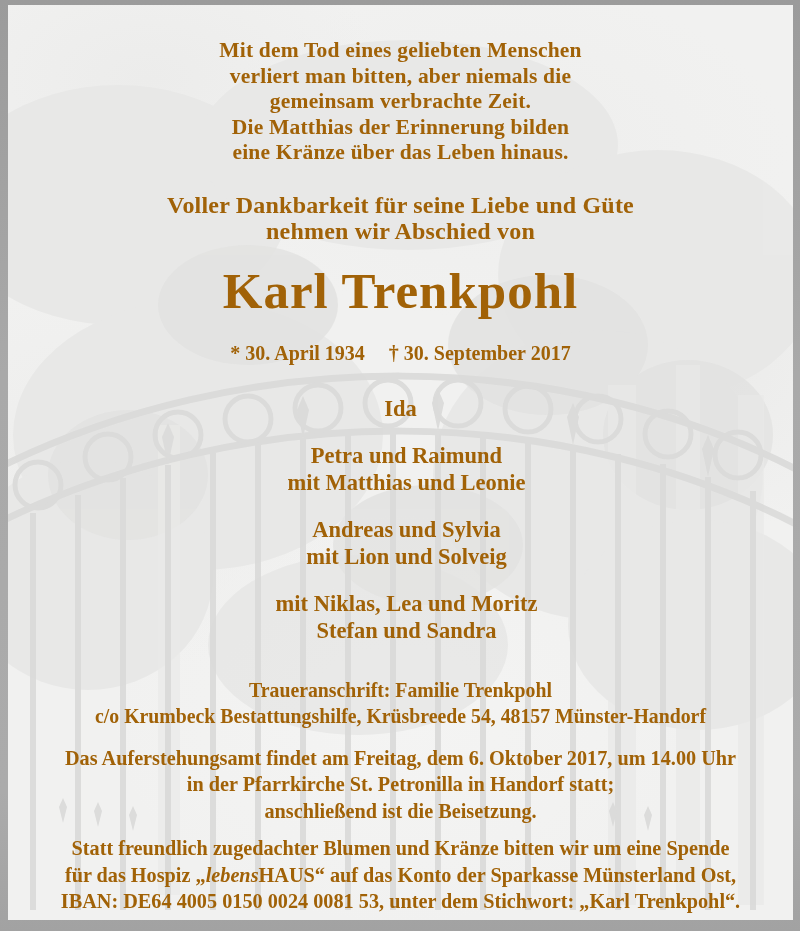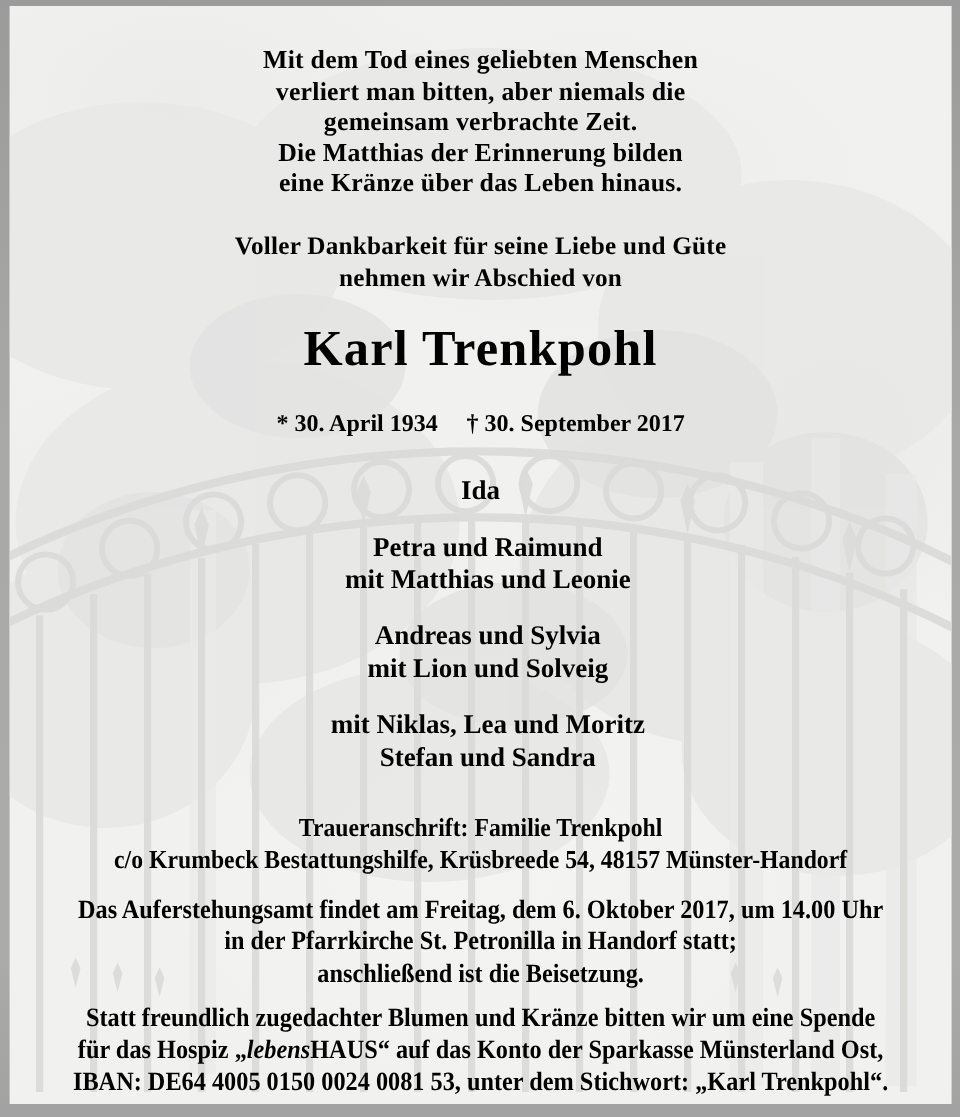--- a/index.html
+++ b/index.html
@@ -34,27 +34,27 @@
       radial-gradient(ellipse 420px 300px at 50% 78%, #f4f4f3 0%, rgba(244,244,243,0) 70%);
   }
   .gate {
     position: absolute; inset: 0;
     pointer-events: none;
   }
   .content {
     position: absolute; inset: 0;
     font-family: "Liberation Serif", "DejaVu Serif", serif;
     font-weight: bold;
-    color: #000000;
+    color: #a16207;
     text-align: center;
   }
   .content div { white-space: nowrap; }
   .verse    { margin-top: 33px; font-size: 21.5px; line-height: 25.5px; letter-spacing: 0.2px; }
-  .intro    { margin-top: 26px; font-size: 21px; line-height: 26px;   letter-spacing: 0.2px; }
-  .name     { margin: 18px 0 0 0; font-size: 42px; line-height: 58px; letter-spacing: 1px; font-weight: bold; }
+  .intro    { margin-top: 26px; font-size: 24px; line-height: 26px;   letter-spacing: 0.2px; }
+  .name     { margin: 18px 0 0 0; font-size: 51px; line-height: 58px; letter-spacing: 1px; font-weight: bold; }
   .dates    { margin-top: 20px; font-size: 20px; line-height: 27px; }
   .dates .death { margin-left: 24px; }
   .ida      { margin-top: 28px; font-size: 22.5px; line-height: 27px; }
   .group    { margin-top: 20px; font-size: 22.5px; line-height: 27px; padding-left: 12px; }
   .group:first-of-type { margin-top: 21px; }
   
   .narrow   { transform: scaleX(0.92); transform-origin: 50% 50%; }
   .address  { margin-top: 33px; font-size: 21.5px; line-height: 26px; }
   .service  { margin-top: 16px; font-size: 22px;   line-height: 26.5px; }
   .donation { margin-top: 11px; font-size: 22px;   line-height: 26.5px; }

